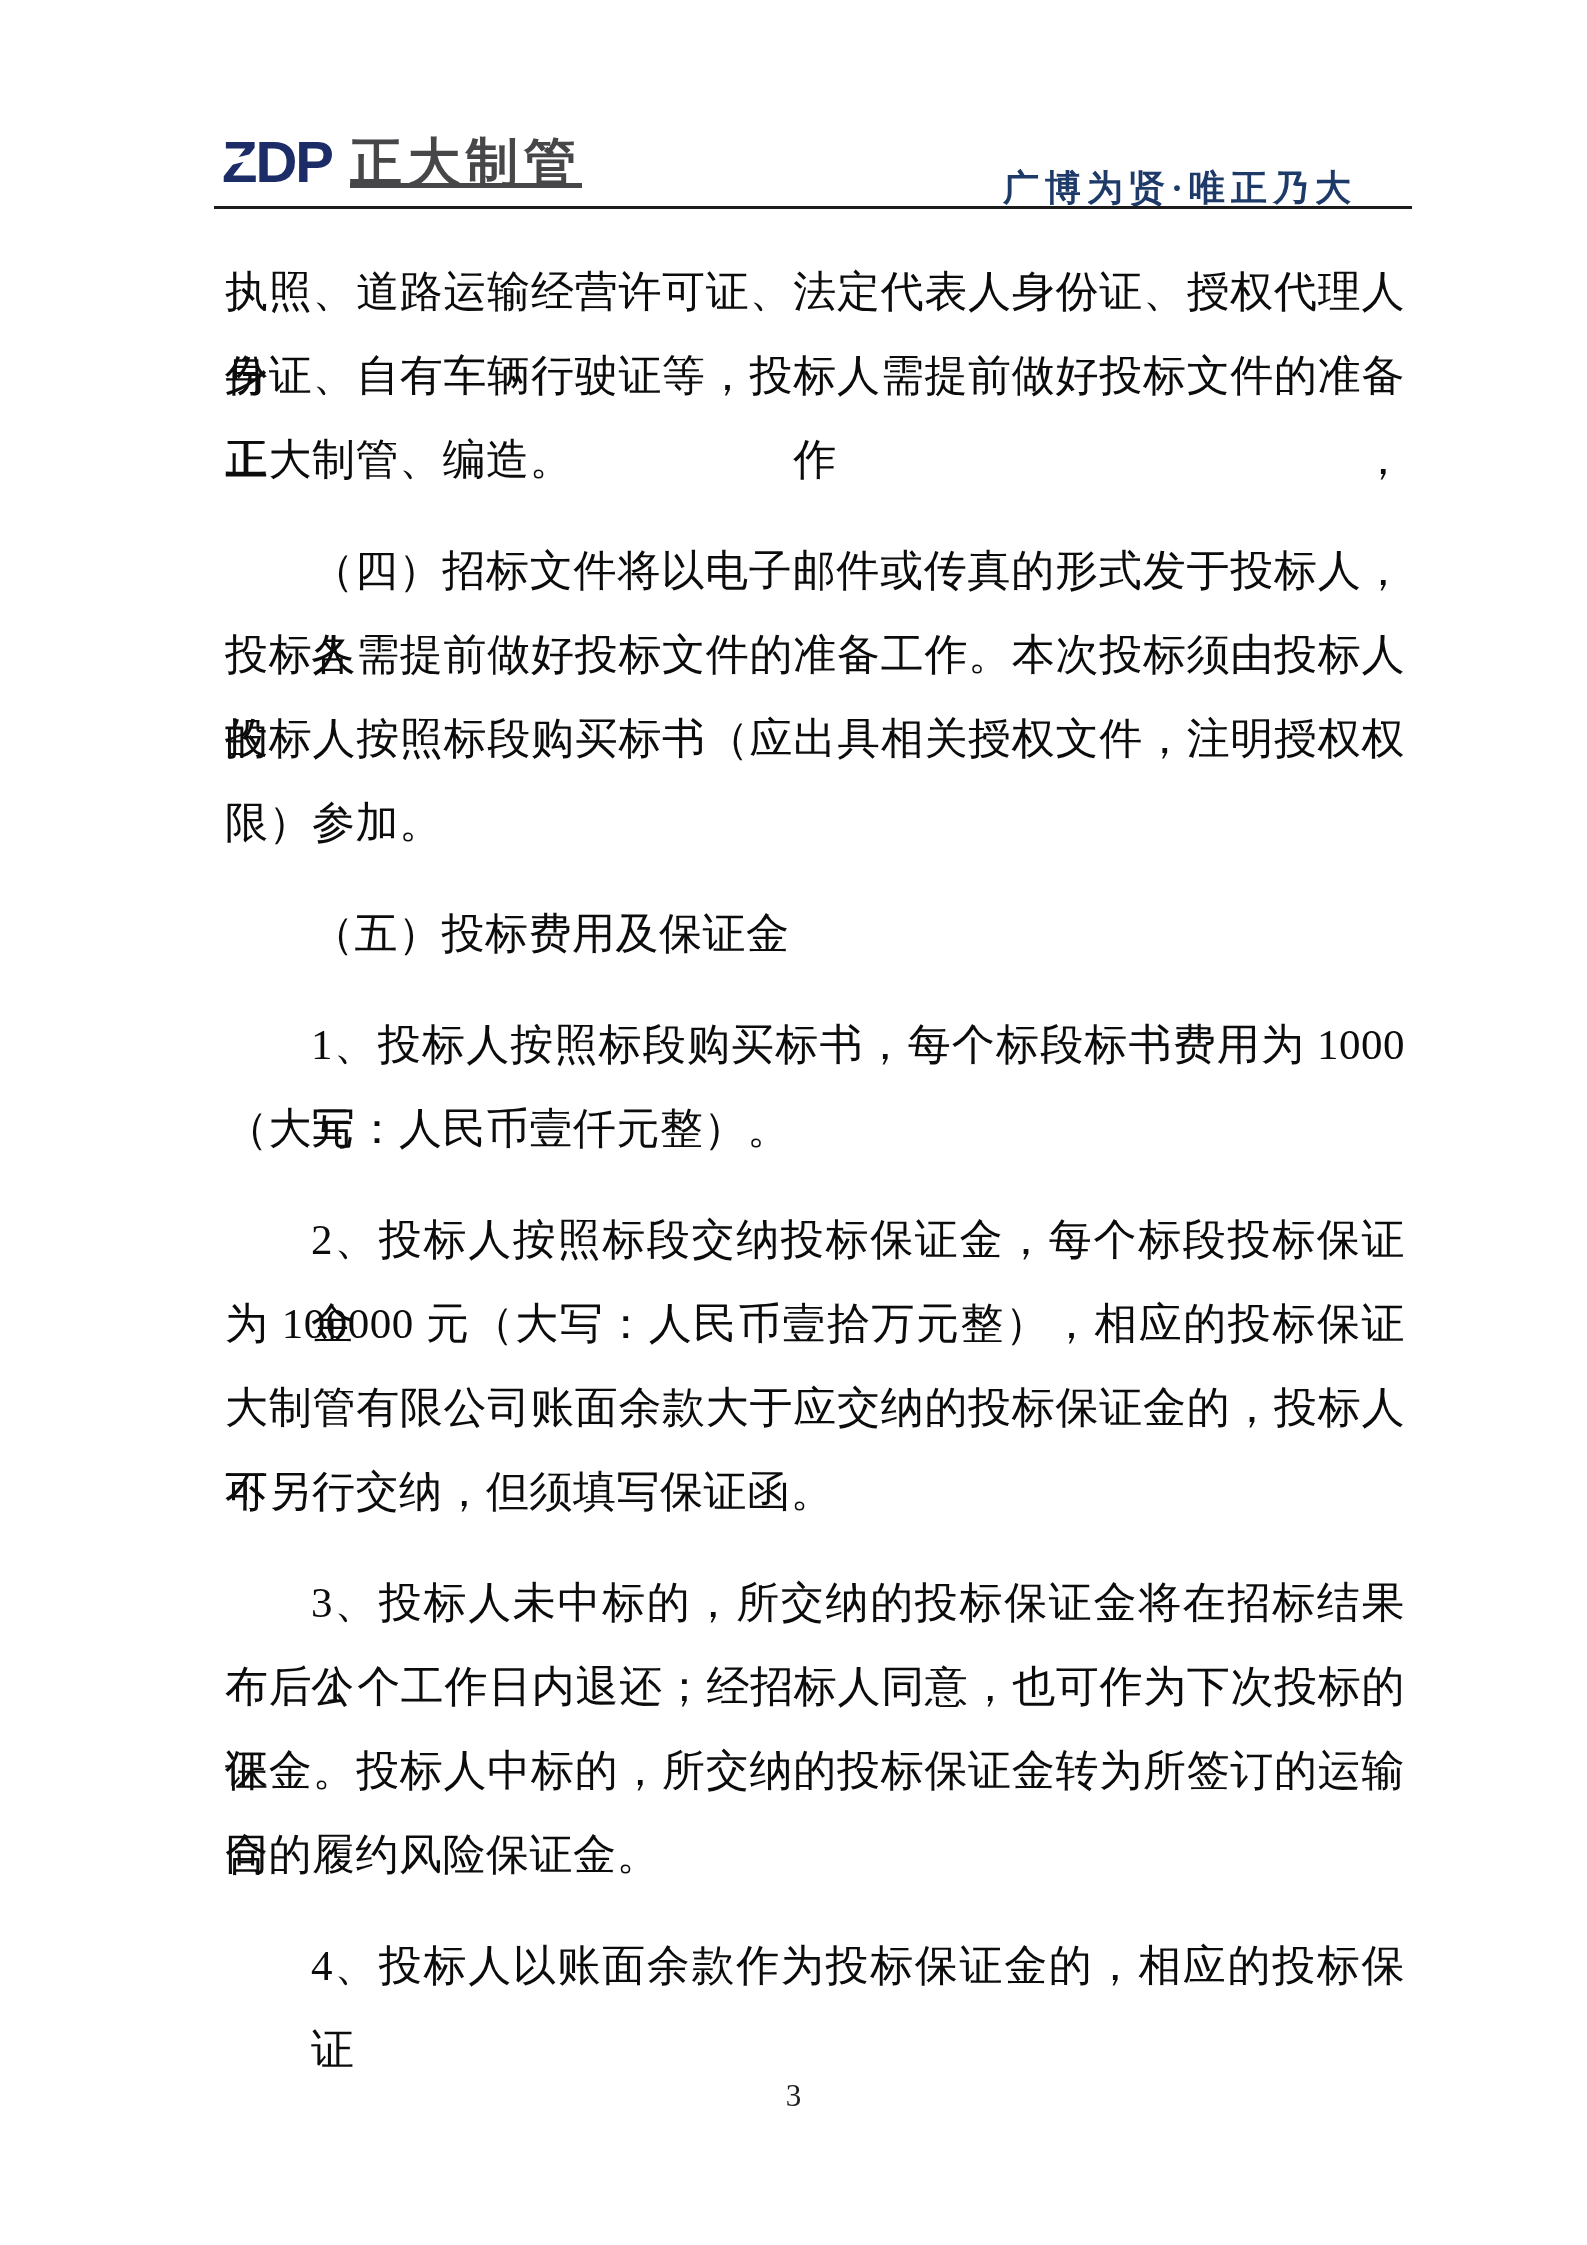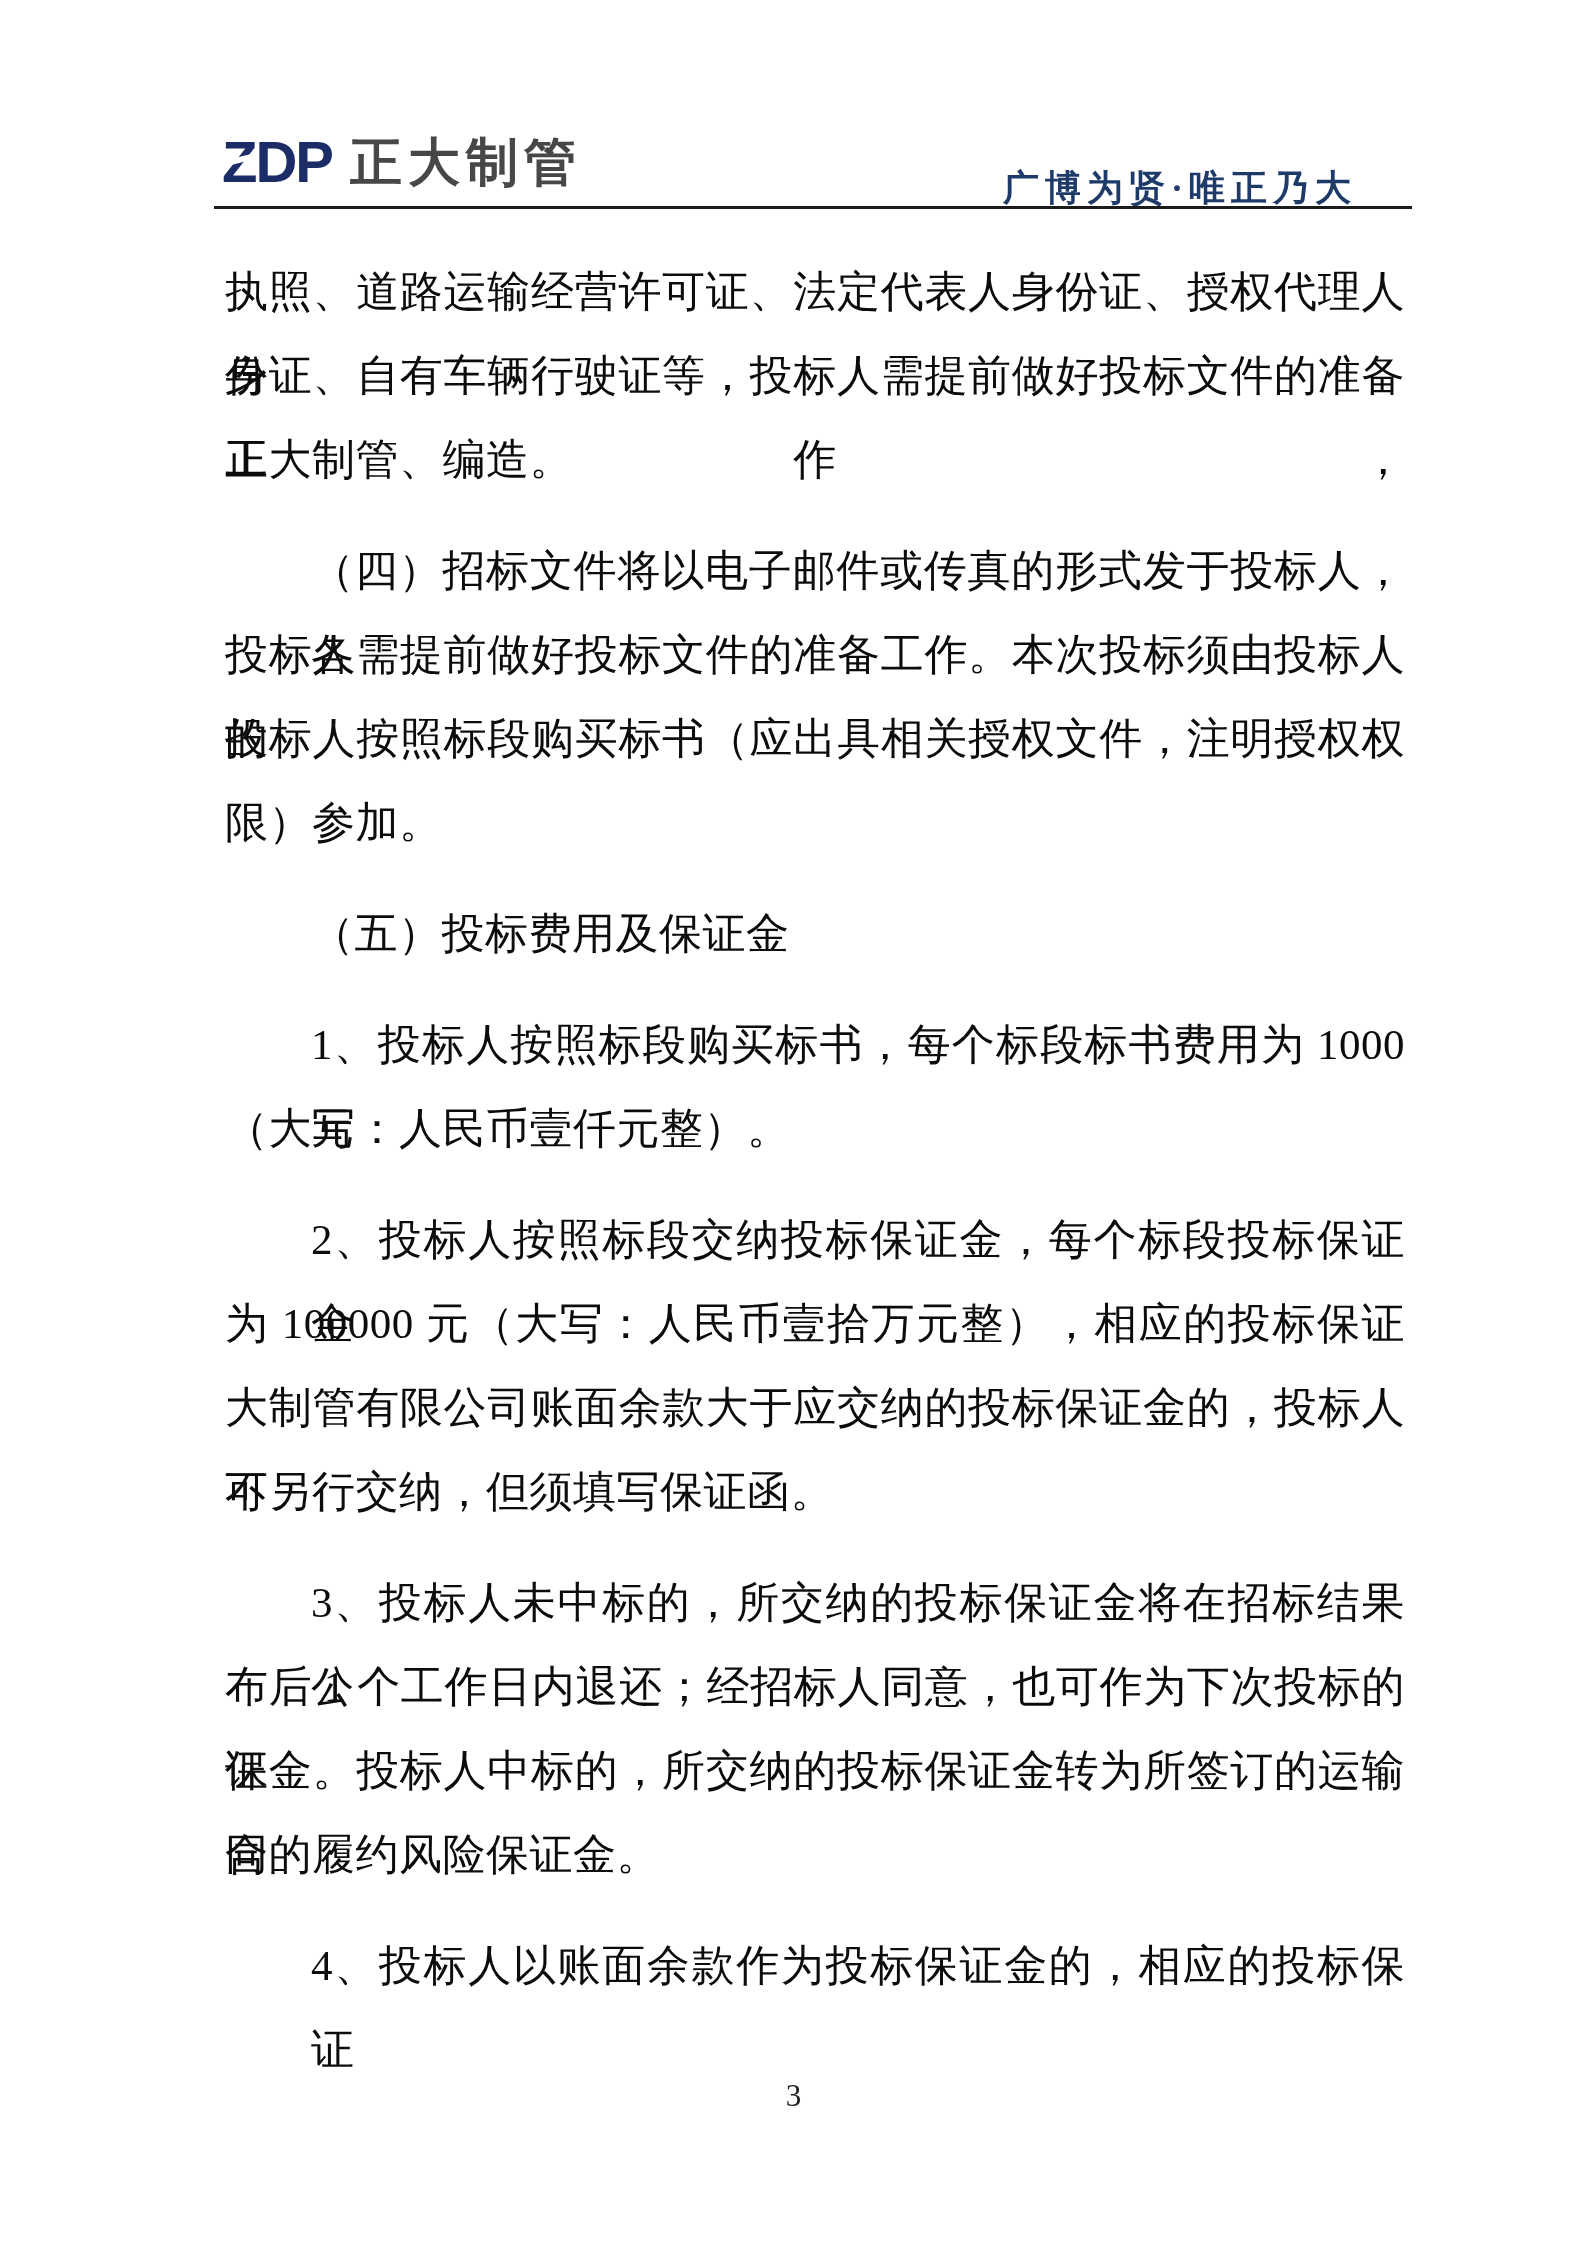--- a/index.html
+++ b/index.html
@@ -43,20 +43,21 @@
     height: 6px;
     background: #ffffff;
     transform: rotate(-14deg);
   }
   .logo-company {
     font-size: 52px;
     font-weight: 700;
     letter-spacing: 6px;
     color: #47474a;
     line-height: 1;
+    text-decoration: underline;
   }
   .tagline {
     position: absolute;
     left: 1003px;
     top: 144px;
     font-size: 36px;
     font-weight: 700;
     letter-spacing: 6px;
     color: #1e3a68;
     font-family: "Liberation Serif", serif;

